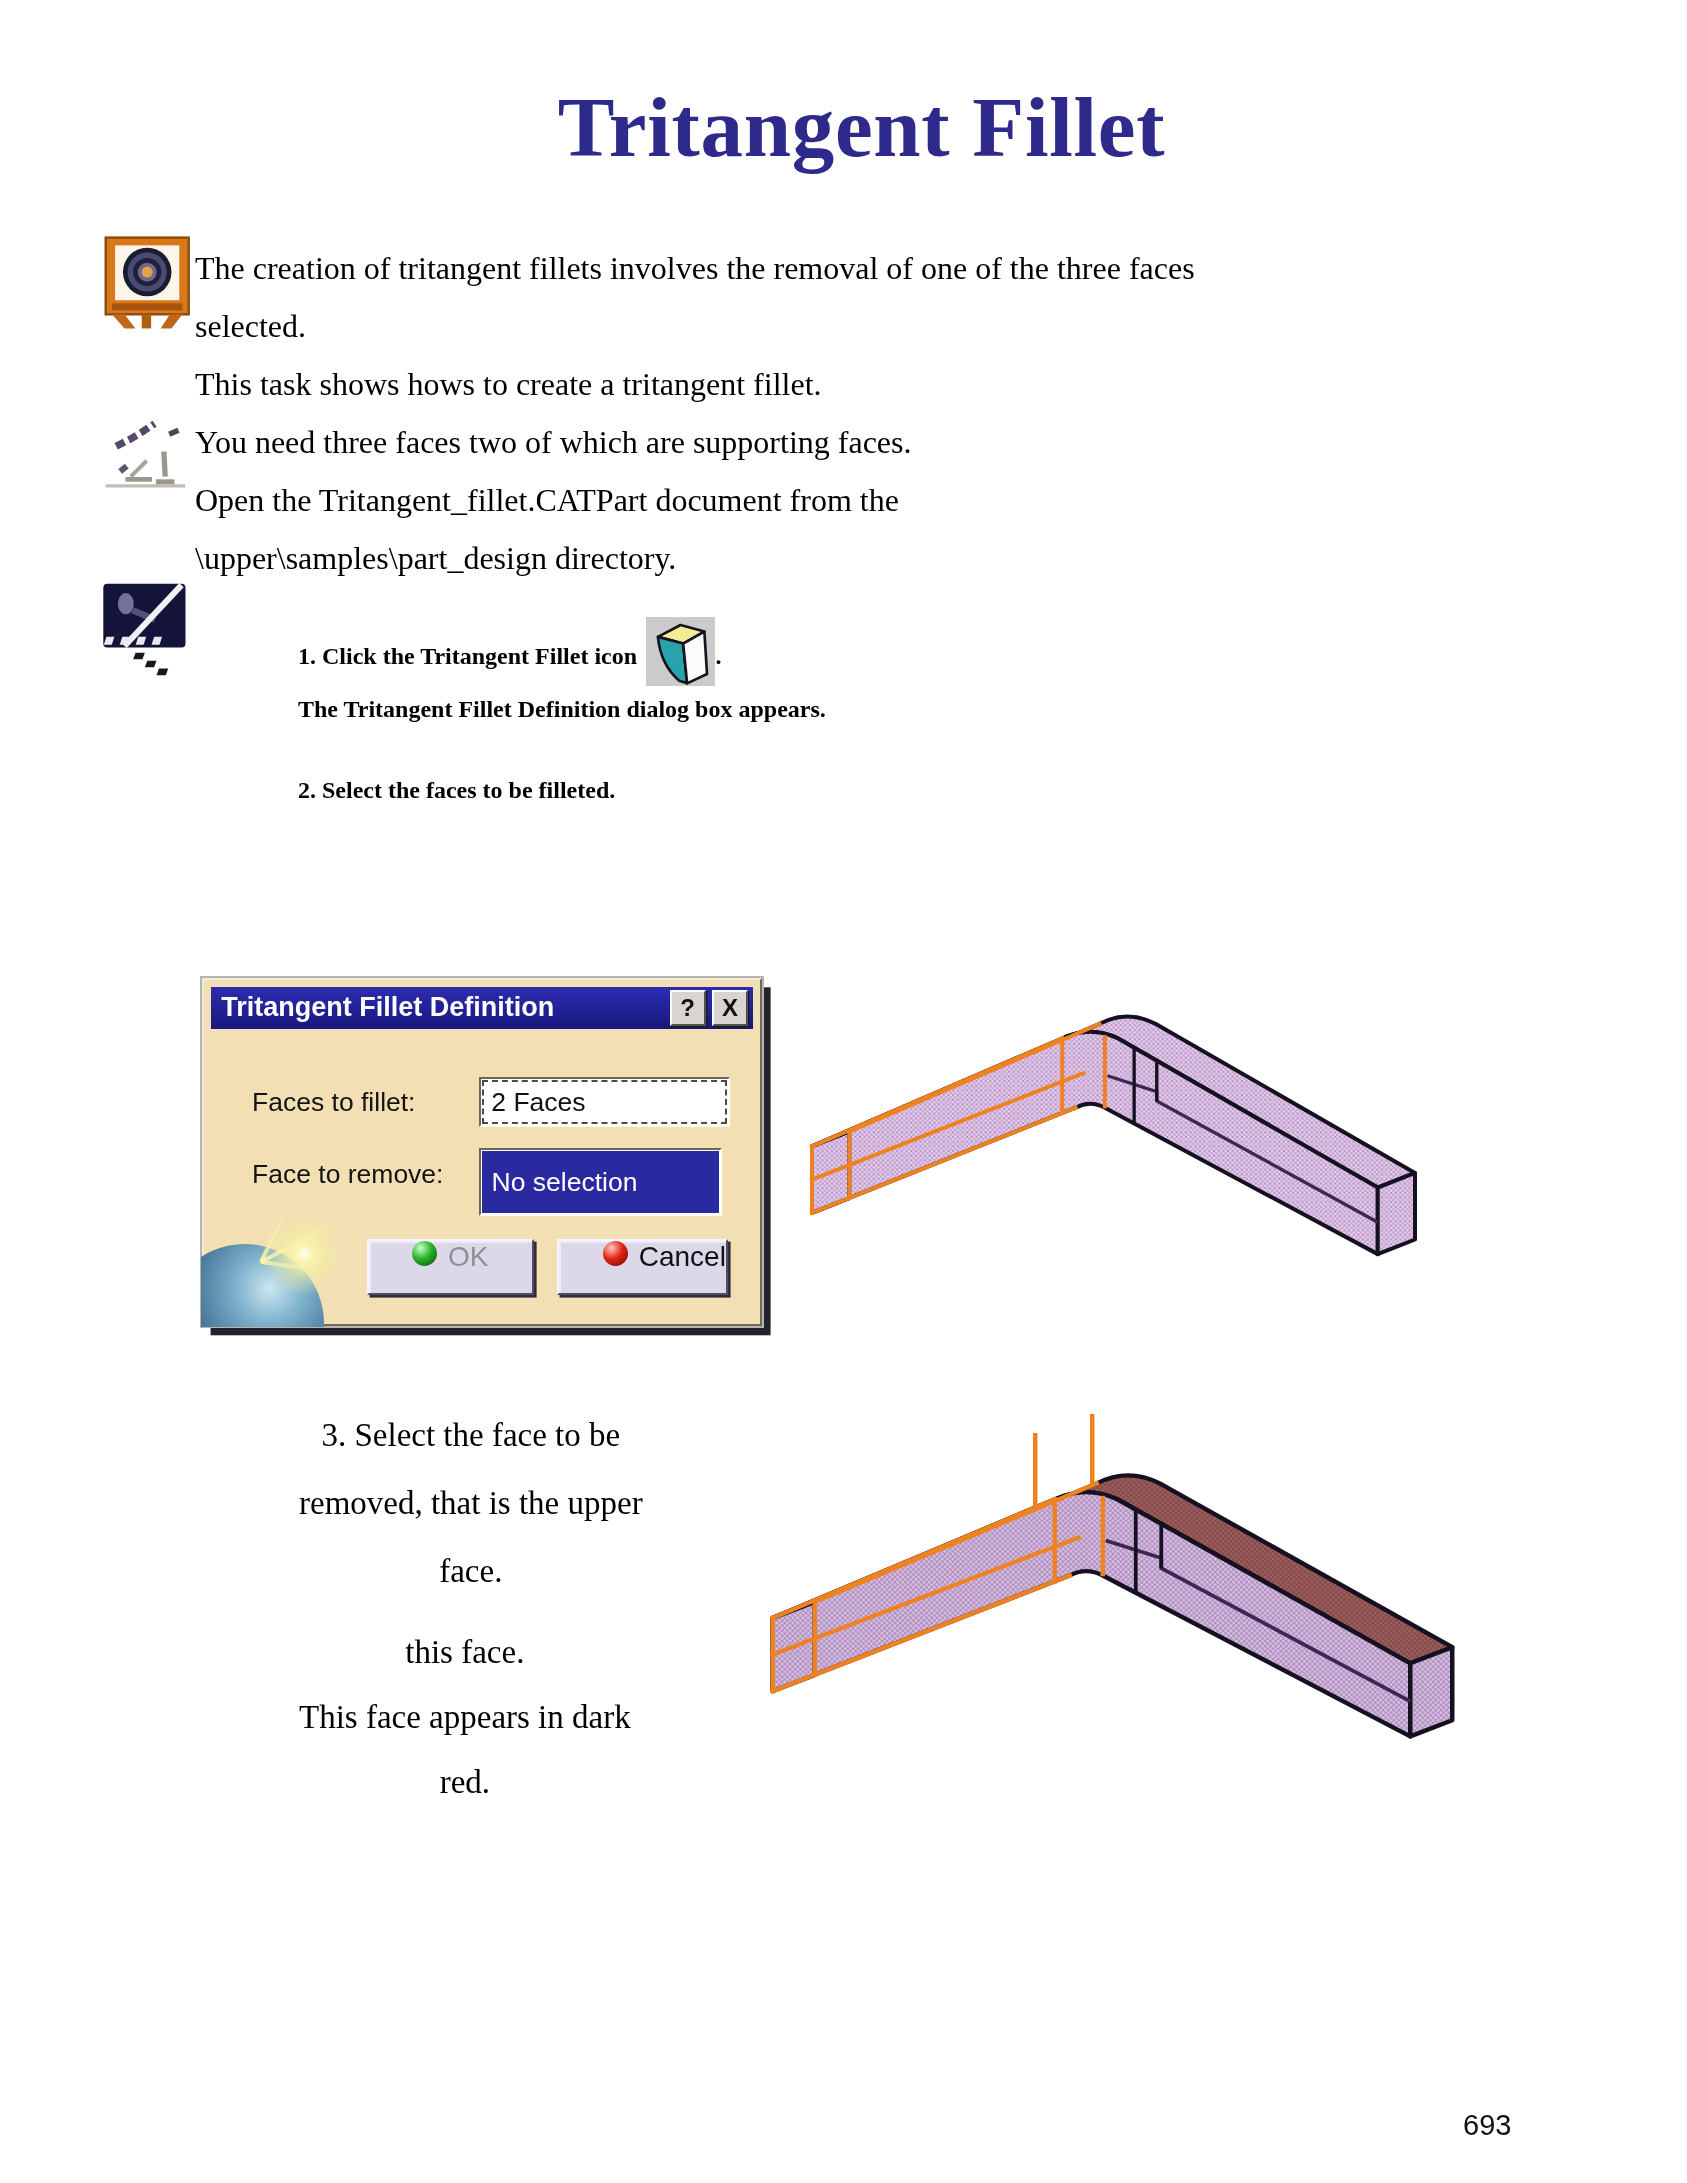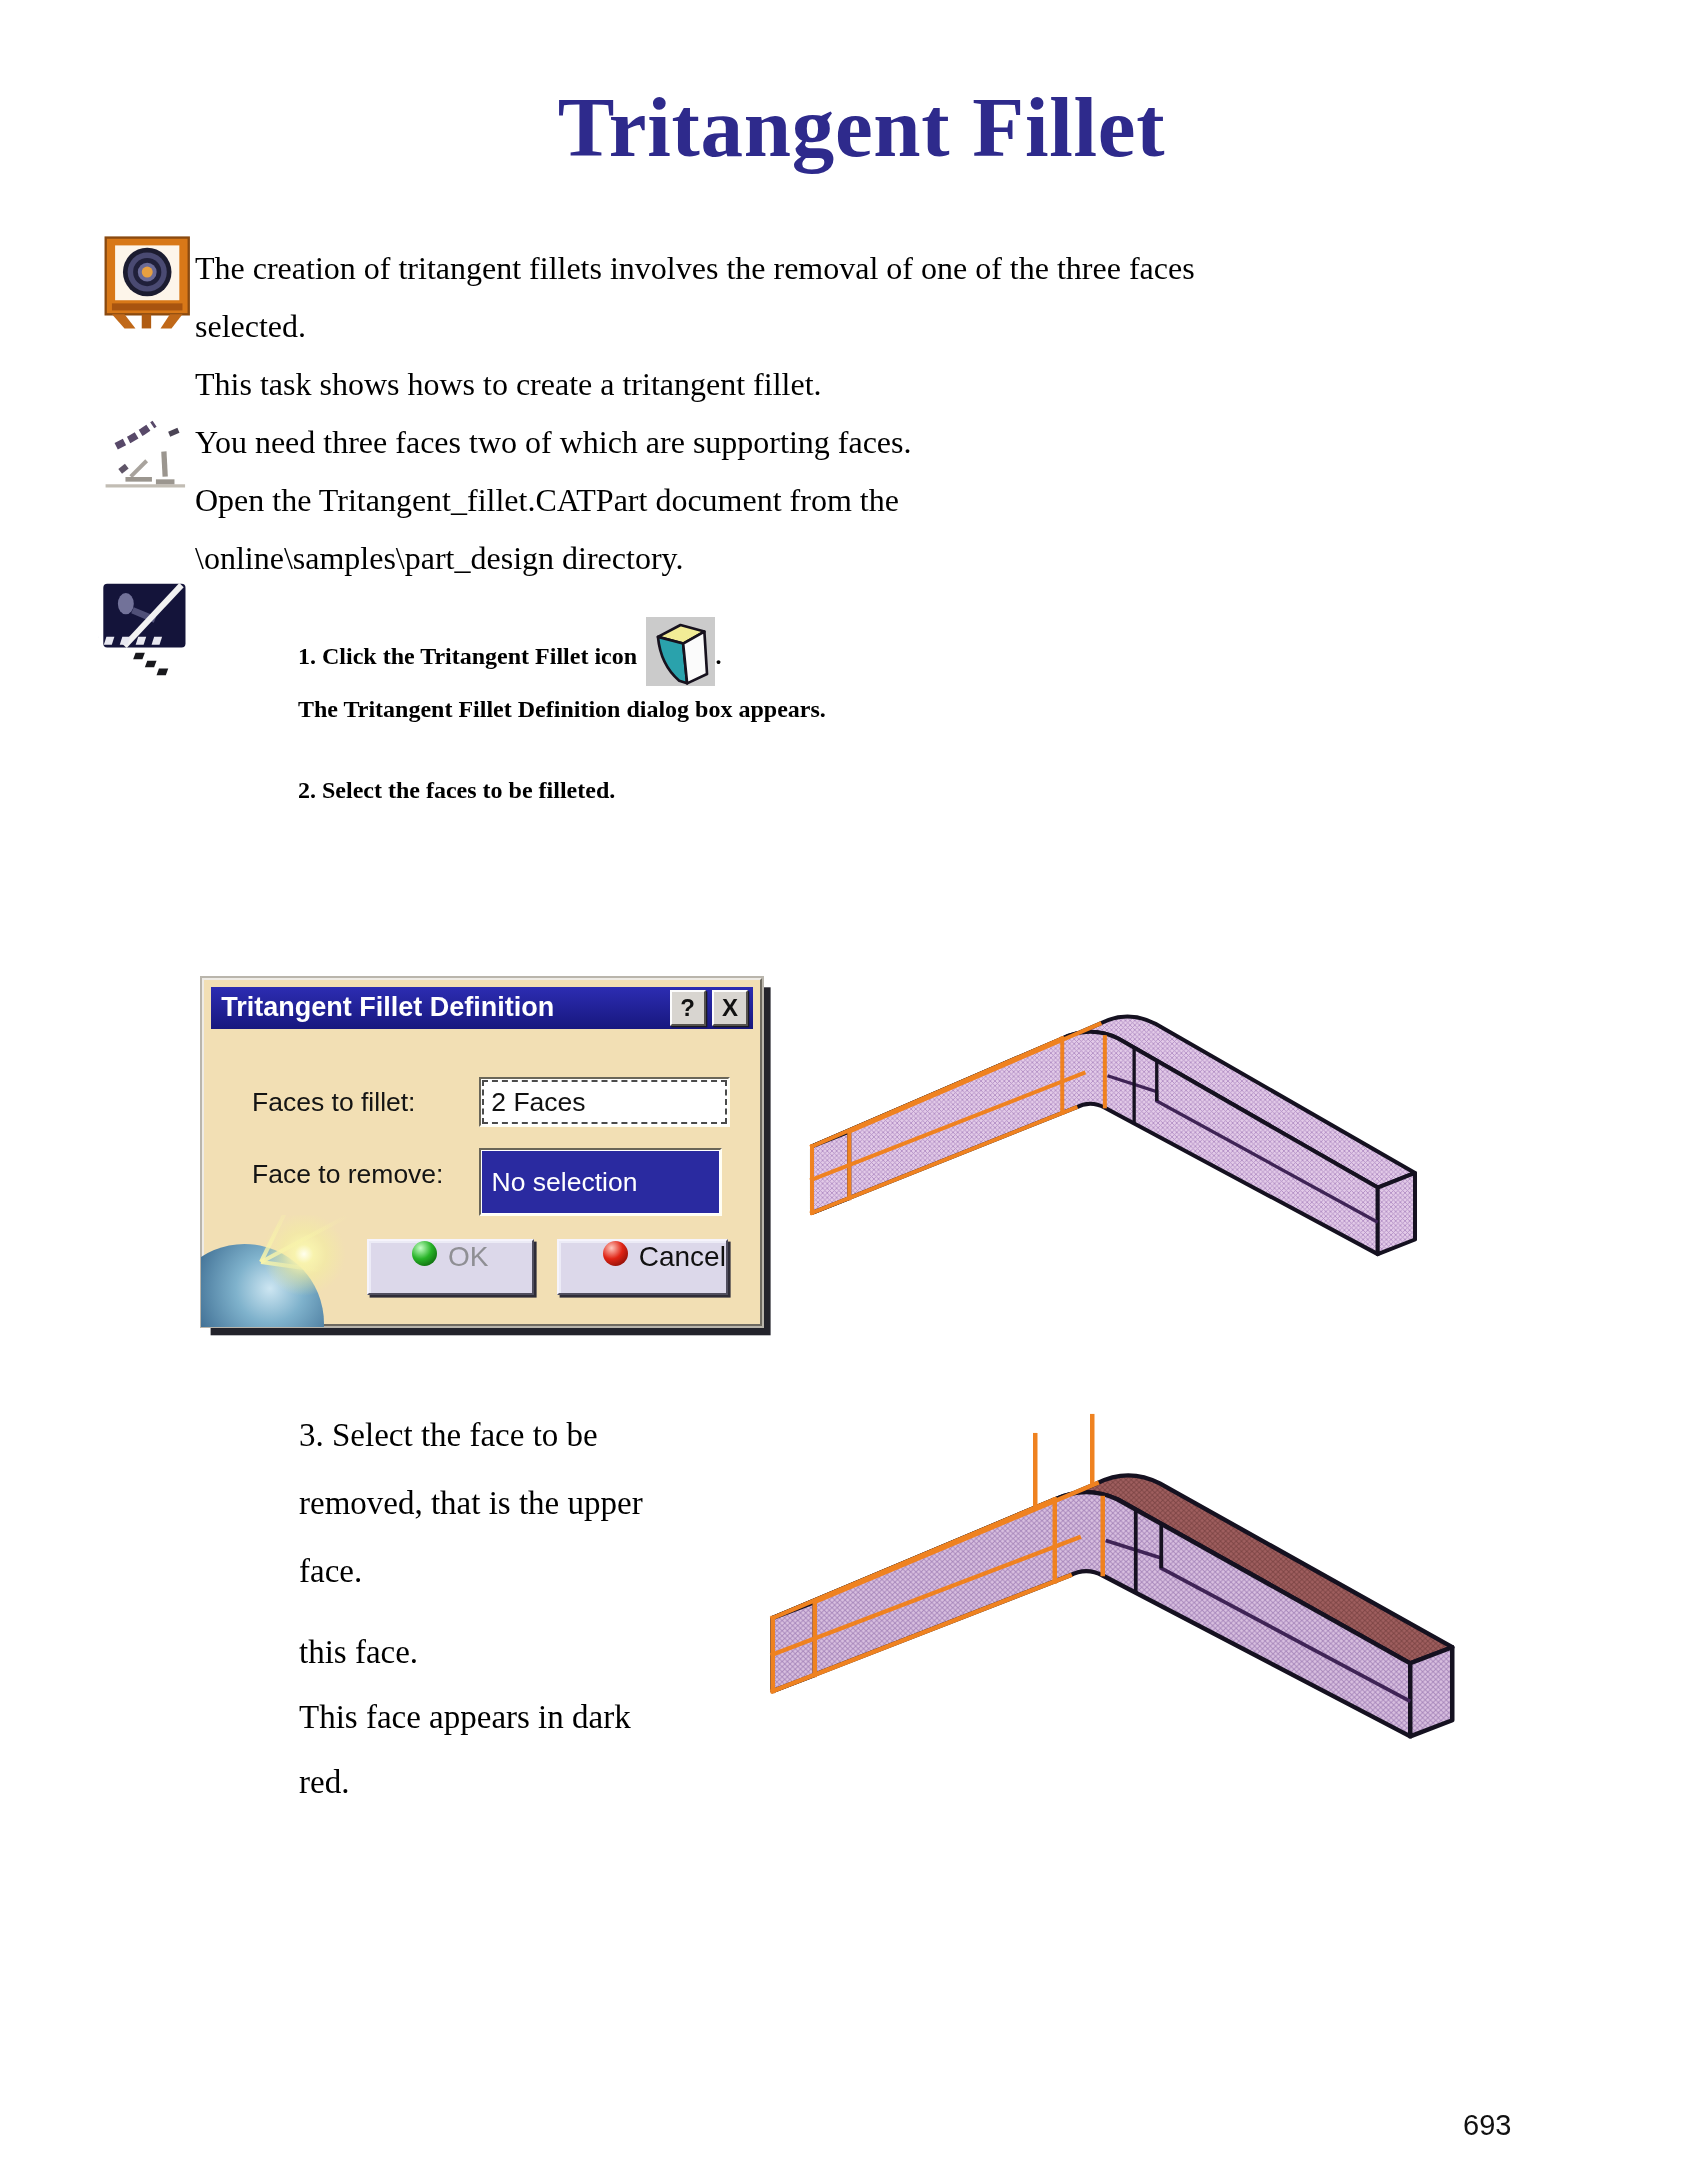--- a/index.html
+++ b/index.html
@@ -12,21 +12,21 @@
   .doc-title {
     position:absolute; left:0; top:78px; width:1687px; text-align:center;
     font-size:85px; font-weight:bold; color:#2e2a8c; letter-spacing:0.7px;margin-left:18px;
   }
   
   .intro { position:absolute; left:195px; top:239px; font-size:32px; line-height:58px; }
   .intro div { white-space:nowrap; }
   
   .step-line { position:absolute; left:298px; font-size:24px; white-space:nowrap;font-weight:bold; }
   .ticon-slot { display:inline-block; width:69px; height:69px; vertical-align:-22.5px; margin-left:9.3px; }
-  .block { position:absolute; font-size:33px; }
+  .block { position:absolute; font-size:33px;text-align:center; }
   .block div { white-space:nowrap; }
   
   .m-icon { position:absolute; }
   
   .dialog {
     position:absolute; left:202px; top:978px; width:560px; height:348px;
     background:#f2dfb4;
     border:2.6px solid; border-color:#efece6 #6e6a60 #6e6a60 #efece6;
     box-shadow:0 0 0 2px #b9b5ac, 8.6px 9.3px 0 #23232b;
     font-family:"Liberation Sans", sans-serif;
@@ -96,21 +96,21 @@
     <polygon points="104,100 90,118 76,118 88,100" fill="#c06818"></polygon>
     <rect x="52" y="100" width="12" height="18" fill="#b05c12"></rect>
   </svg>
 
   <div class="intro">
     <div>The creation of tritangent fillets involves the removal of one of the three faces</div>
     <div>selected.</div>
     <div>This task shows hows to create a tritangent fillet.</div>
     <div>You need three faces two of which are supporting faces.</div>
     <div>Open the Tritangent_fillet.CATPart document from the</div>
-    <div>\online\samples\part_design directory.</div>
+    <div>\upper\samples\part_design directory.</div>
   </div>
 
   <svg class="m-icon" style="left:91px; top:405px;" width="106" height="93" viewBox="0 0 160 140">
     <g opacity="0.85">
       <path d="M38,62 L58,52 L78,40 L96,28" stroke="#3c2a50" stroke-width="11" stroke-dasharray="14 7" fill="none"></path>
       <path d="M118,44 L132,38" stroke="#2c2438" stroke-width="8" fill="none"></path>
       <path d="M60,108 L84,84" stroke="#9a948c" stroke-width="6" fill="none"></path>
       <path d="M52,112 L92,112" stroke="#8a847c" stroke-width="7" fill="none"></path>
       <path d="M110,70 L112,108" stroke="#8a847c" stroke-width="8" fill="none"></path>
       <path d="M98,116 L126,116" stroke="#8a847c" stroke-width="8" fill="none"></path>

